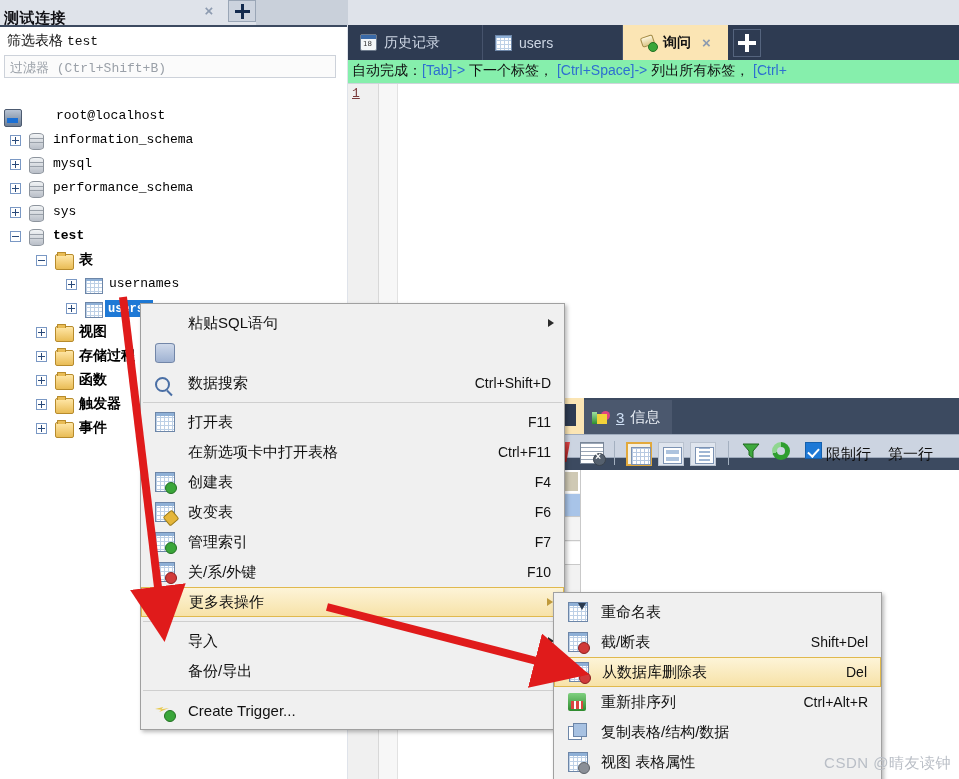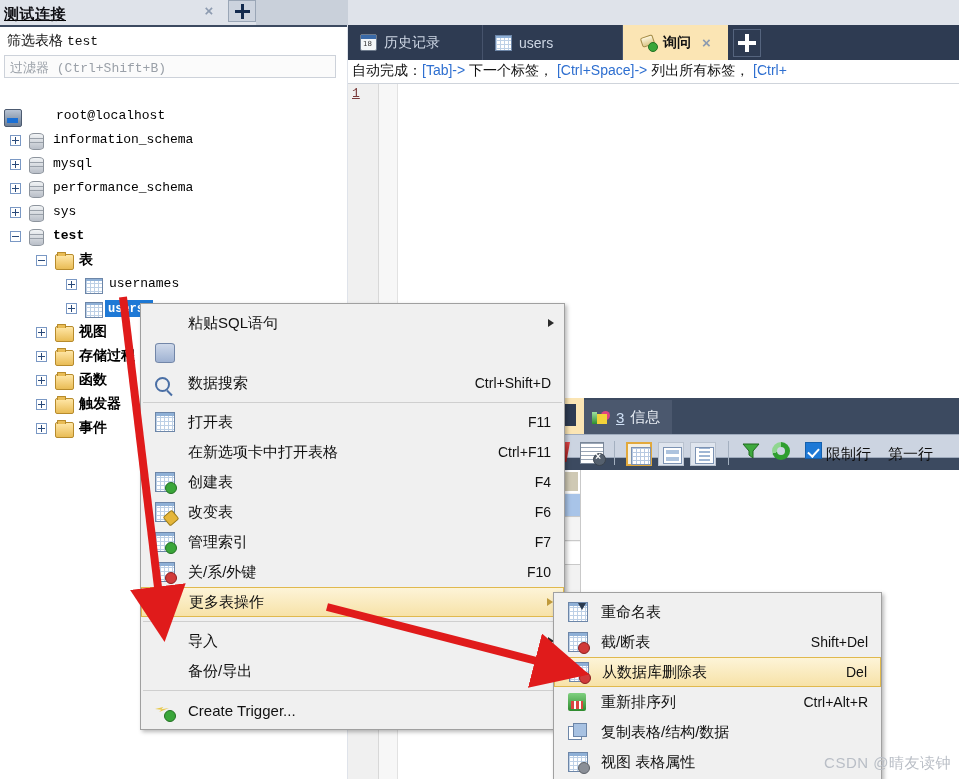--- a/index.html
+++ b/index.html
@@ -5,21 +5,21 @@
   html,body{margin:0;padding:0;}
   body{
     width:959px;height:779px;overflow:hidden;position:relative;
     font-family:"Liberation Sans","DejaVu Sans",sans-serif;
     font-size:13px;color:#000;background:#dfe3ea;
   }
   .app{position:absolute;inset:0;}
 
   
   .conn-tabbar{position:absolute;left:0;top:0;width:348px;height:25px;background:#dfe3ea;}
-  .conn-tab{position:absolute;left:4px;top:0;height:28px;display:flex;align-items:center;text-decoration:underline;}
+  .conn-tab{position:absolute;left:4px;top:0;height:28px;display:flex;align-items:flex-end;}
   .conn-tab .t{font-size:15px;font-weight:bold;color:#0f0f14;letter-spacing:.5px;}
   .conn-close{position:absolute;left:200px;top:2px;width:18px;height:18px;color:#8d9bb0;
     font-size:15px;text-align:center;line-height:18px;font-weight:bold;}
   .conn-plus{position:absolute;left:228px;top:0px;width:28px;height:22px;background:#ccd3de;
     border:1px solid #9aa6b6;box-sizing:border-box;}
   .conn-plus:after{content:"";position:absolute;left:12px;top:3px;width:3px;height:15px;background:#132a4e;}
   .conn-plus:before{content:"";position:absolute;left:6px;top:9px;width:15px;height:3px;background:#132a4e;}
   .conn-rest{position:absolute;left:256px;top:0;width:92px;height:25px;background:#c9d0da;}
 
   
@@ -77,21 +77,21 @@
   .ic-tblsm{width:15px;height:14px;background:#fff;border:1px solid #6d86a8;
     background-image:linear-gradient(#8fb0d6 2px,transparent 2px),
       repeating-linear-gradient(90deg,#bdd0e6 0 1px,transparent 1px 4px),
       repeating-linear-gradient(#bdd0e6 0 1px,transparent 1px 4px);}
   .ic-query{width:16px;height:15px;position:relative;}
   .ic-query:before{content:"";position:absolute;left:1px;top:1px;width:11px;height:8px;
     background:linear-gradient(#fdf5dc,#dcc88c);border:1px solid #a08a47;transform:rotate(-18deg);border-radius:2px;}
   .ic-query:after{content:"";position:absolute;left:8px;top:7px;width:8px;height:8px;border-radius:50%;
     background:#3aa63a;border:1px solid #237023;}
 
-  .hint{position:absolute;left:0;top:35px;right:0;height:24px;background:#ffffff;
+  .hint{position:absolute;left:0;top:35px;right:0;height:24px;background:#86efac;
     border-bottom:1px solid #cfd4db;box-sizing:border-box;overflow:hidden;white-space:nowrap;
     font-size:14px;padding:2px 0 0 4px;color:#111;}
   .hint .k{color:#2e6fd0;}
   .editor{position:absolute;left:0;top:59px;right:0;bottom:0;background:#fff;}
   .gutter{position:absolute;left:0;top:0;width:30px;bottom:0;background:#f0f0f0;border-right:1px solid #d8d8d8;}
   .gutter span{position:absolute;left:4px;top:2px;color:#7a3b3b;
     font-family:"Liberation Mono","DejaVu Sans Mono",monospace;font-size:13px;text-decoration:underline;}
   .gut2{position:absolute;left:31px;top:0;width:18px;bottom:0;background:#f7f7f7;border-right:1px solid #e2e2e2;}
 
   

